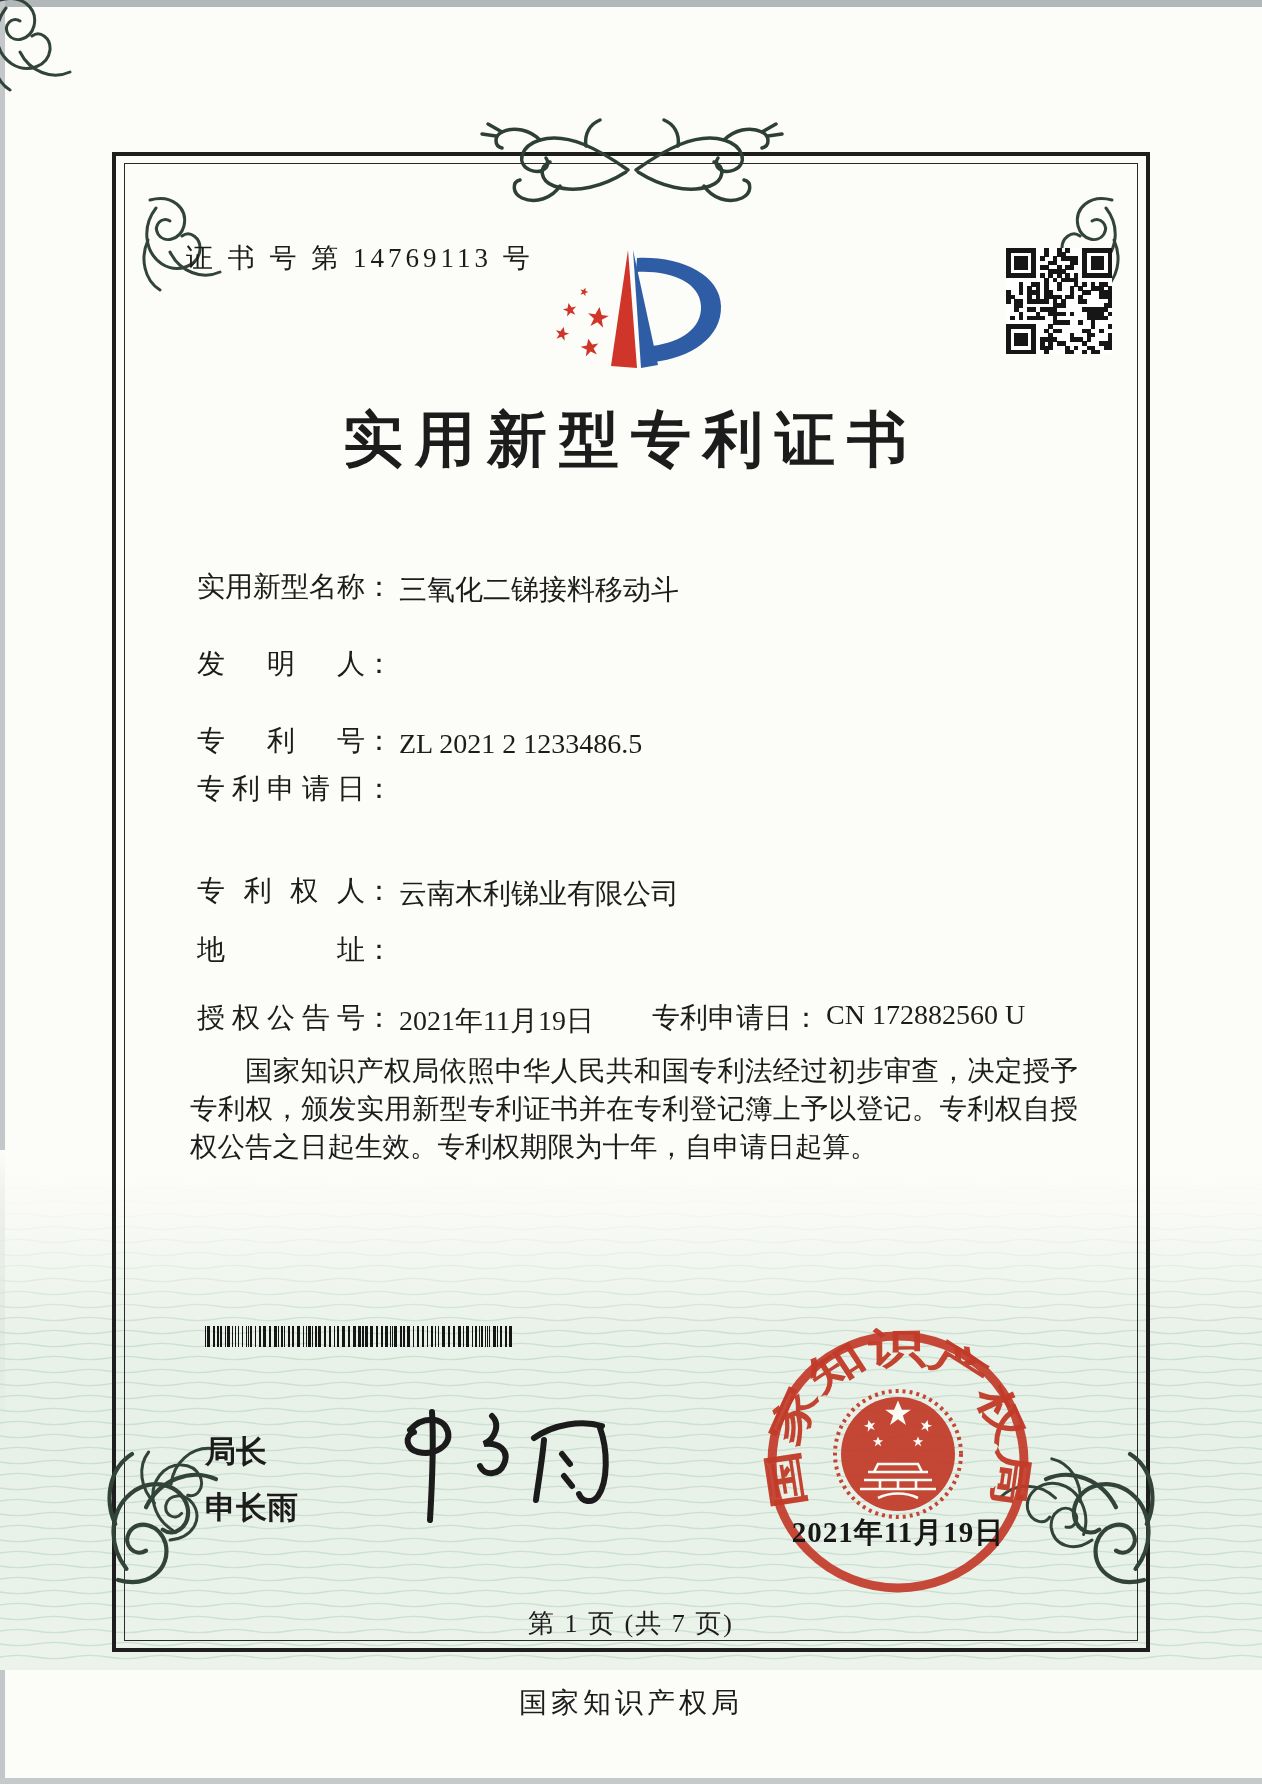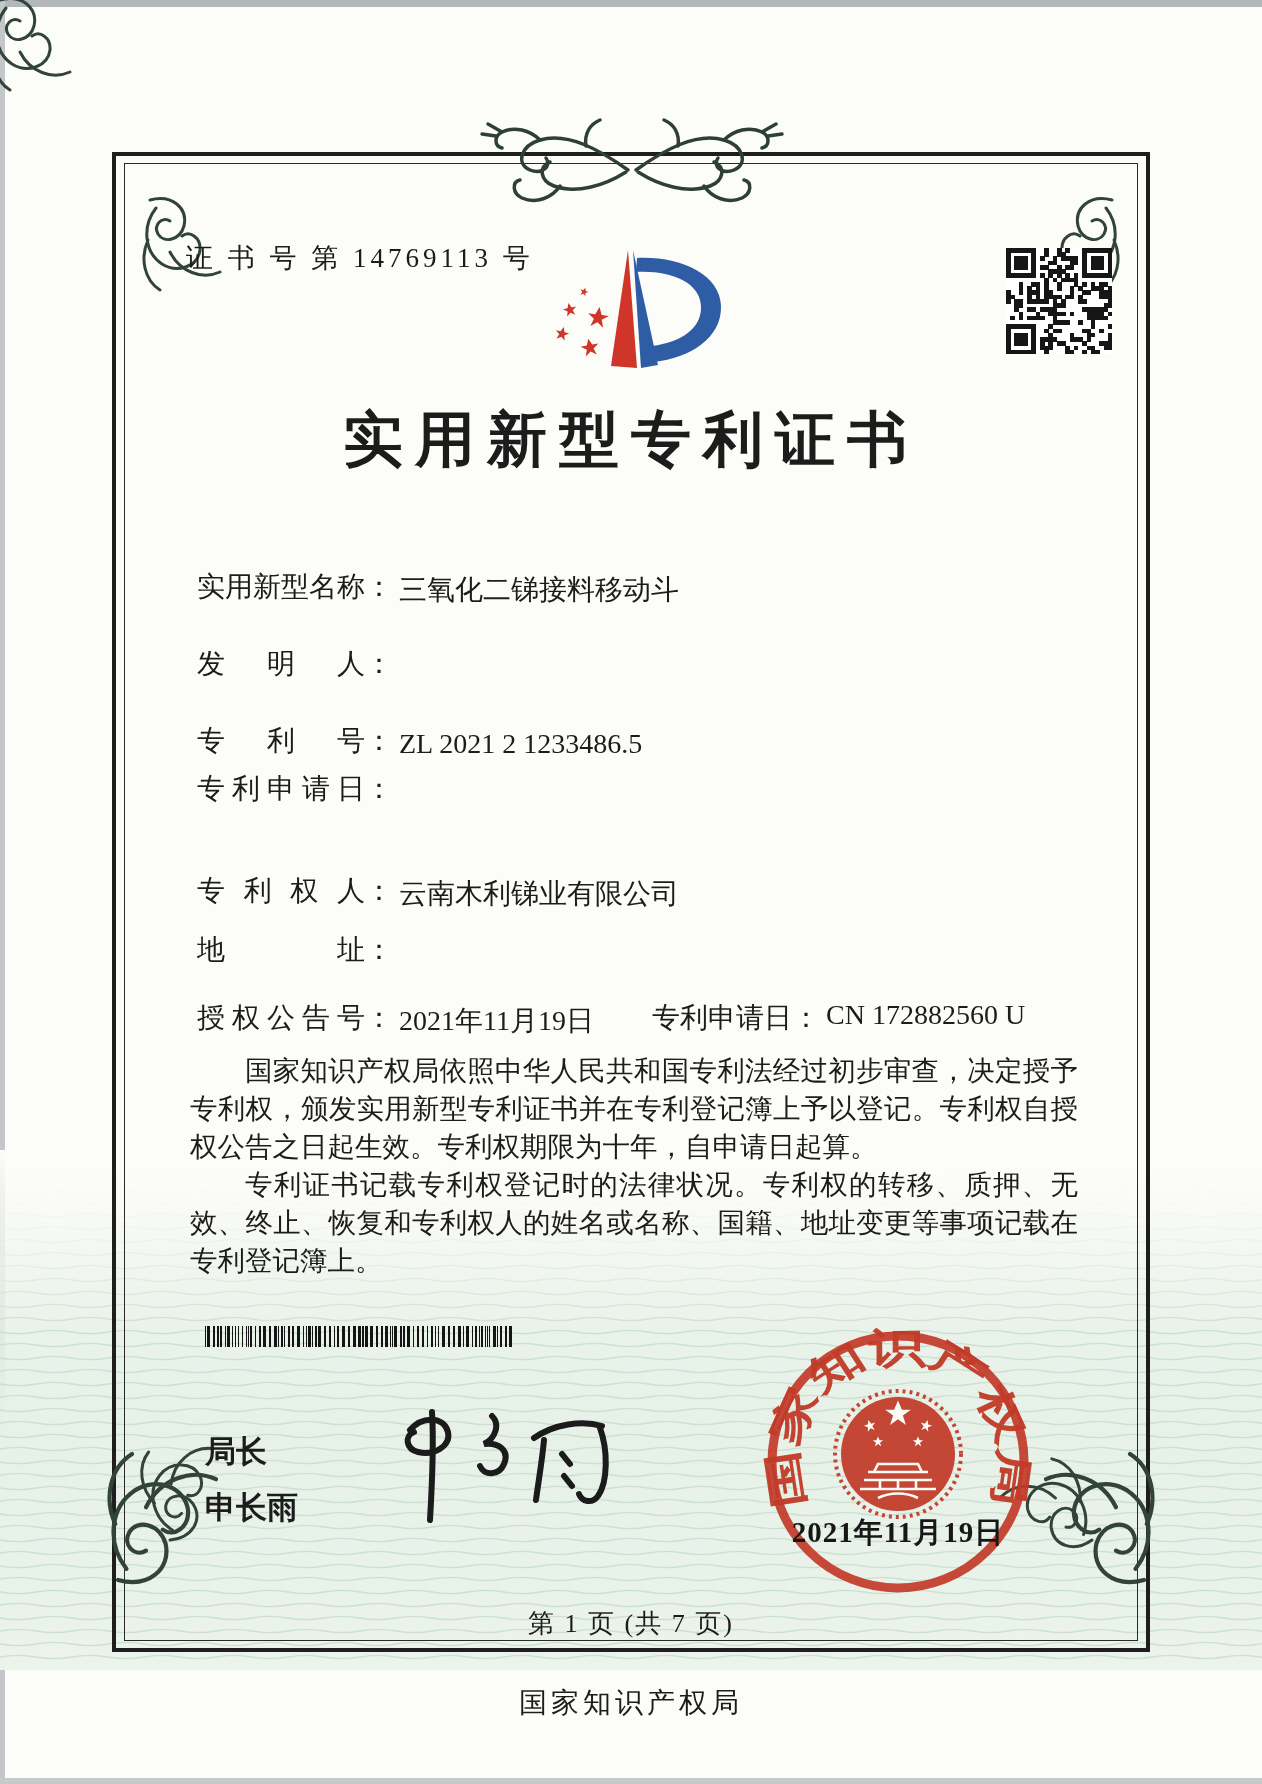--- a/index.html
+++ b/index.html
@@ -490,21 +490,20 @@
       <span class="f-value">2021年11月19日</span>
   </div>
   <div class="grant-right">
     <span class="f-label">专利申请日</span>
       <span class="f-colon">：</span>
       <span>CN 172882560 U</span>
   </div>
 
   <div class="body-text">
     <p>国家知识产权局依照中华人民共和国专利法经过初步审查，决定授予专利权，颁发实用新型专利证书并在专利登记簿上予以登记。专利权自授权公告之日起生效。专利权期限为十年，自申请日起算。</p>
-    <p>专利证书记载专利权登记时的法律状况。专利权的转移、质押、无效、终止、恢复和专利权人的姓名或名称、国籍、地址变更等事项记载在专利登记簿上。</p>
   </div>
 
   <div class="barcode" id="barcode">
       <div class="bar" style="width: 1px;"></div>
       <div class="gap" style="width: 1px;"></div>
       <div class="bar" style="width: 3px;"></div>
       <div class="gap" style="width: 3px;"></div>
       <div class="bar" style="width: 2px;"></div>
       <div class="gap" style="width: 2px;"></div>
       <div class="bar" style="width: 2px;"></div>

